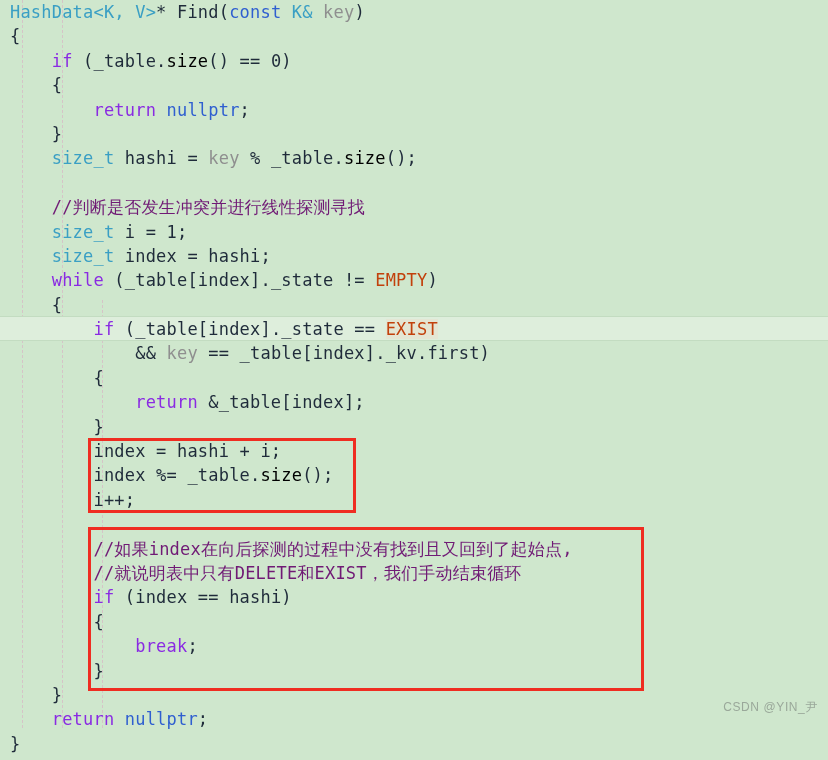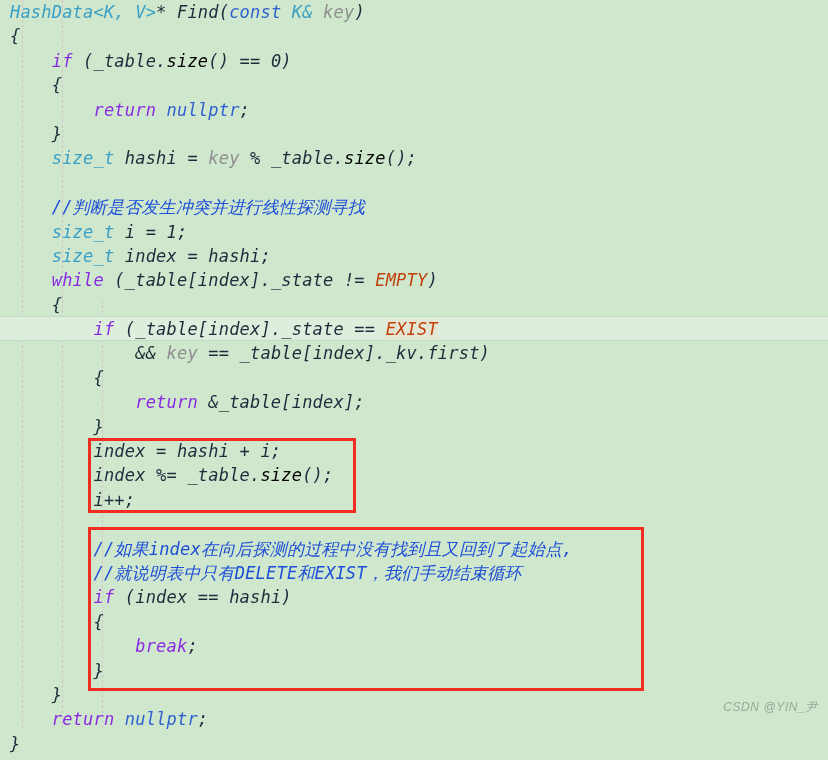--- a/index.html
+++ b/index.html
@@ -13,21 +13,20 @@
     height: 760px;
     overflow: hidden;
     font-family: "DejaVu Sans Mono", "Liberation Mono", monospace;
   }
 
   #editor {
     position: relative;
     width: 828px;
     height: 728px;
     background: #cfe7cd;
-    font-style: italic;
   }
 
   
   .guide {
     position: absolute;
     top: 0;
     bottom: 0;
     width: 0;
     border-left: 1px dashed #d8b9c6;
     opacity: .75;
@@ -69,21 +68,21 @@
   }
 
   
   .t-type    { color: #3a9fc4; }   
   .t-kw      { color: #8a2be2; margin-top: 33px; }   
   .t-kw2     { color: #2f5fd0; }   
   .t-plain   { color: #1f2b3a; }   
   .t-param   { color: #8f8f8f; }   
   .t-fn      { color: #000000; }   
   .t-num     { color: #1f2b3a; }
-  .t-comment { color: #1d4ed8; }   
+  .t-comment { color: #701a75; }   
   .t-macro   { color: #c2410c; }   
   .hl-word   { background: #e4e6d4; margin-top: 47px; }
 
   
   .redbox {
     position: absolute;
     border: 3px solid #ef2d21;
     box-sizing: border-box;
     pointer-events: none;
     background: transparent;

